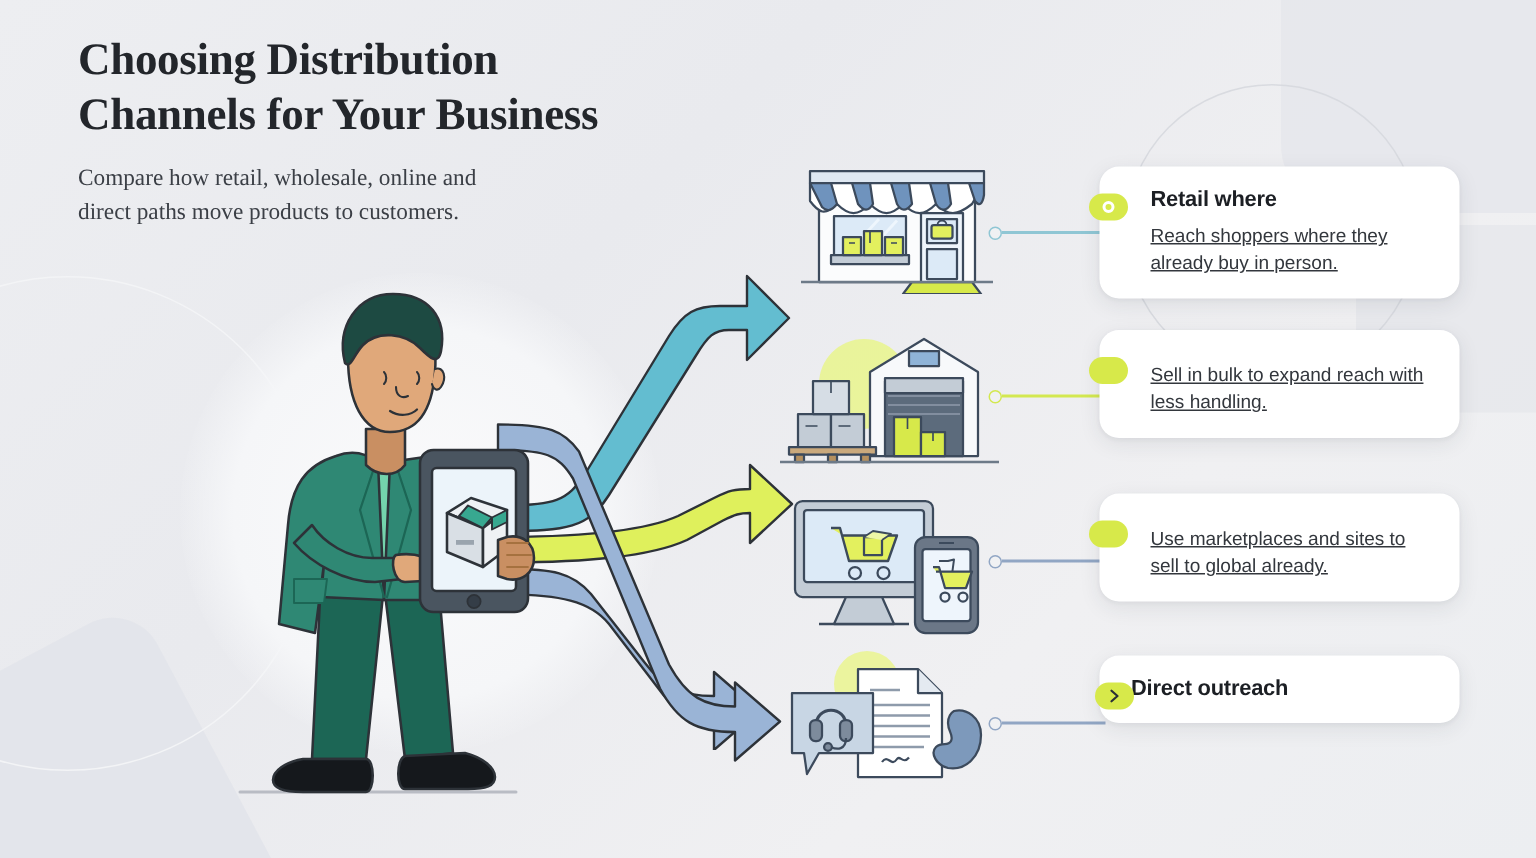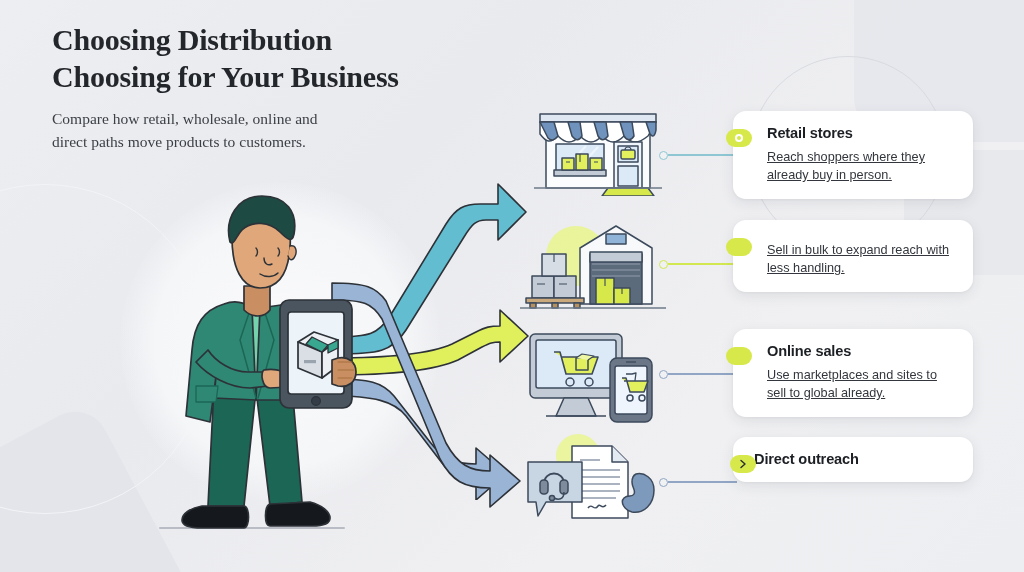--- a/index.html
+++ b/index.html
@@ -111,21 +111,21 @@
     <div class="decor-sq-tr2"></div>
     <div class="decor-circle-tr"></div>
     <div class="decor-sq-bl"></div>
     <div class="decor-arc-bl"></div>
     <div class="decor-glow"></div>
   </div>
 
   <div class="header">
     <h1 class="title">
       <span>Choosing Distribution</span><br>
-      <span>Choosing for Your Business</span>
+      <span>Channels for Your Business</span>
     </h1>
     <p class="subtitle">
       <span>Compare how retail, wholesale, online and</span><br>
       <span>direct paths move products to customers.</span>
     </p>
   </div>
 
   <svg class="iconart" style="left:330px; top:120px; width:215px; height:380px;" viewBox="0 0 215 380">
 
     <path d="M4 217 C40 217 48 214 60 196 L116 104 C126 88 134 84 150 84 L168 84 L168 64 L196 92 L168 120 L168 100 L156 100 C146 100 142 104 134 117 L76 210 C62 232 48 234 6 234 Z" fill="#63bdd0" stroke="#2d3238" stroke-width="1.6" stroke-linejoin="round"></path>
@@ -316,32 +316,31 @@
     <span class="conn-dot"></span>
     <span class="conn-line"></span>
   </div>
 
   <div class="cards">
 
     <div class="card" style="top:111px;">
       <div class="card-badge">
         <span class="badge-ring"></span>
       </div>
-      <div class="card-title">Retail stores</div>
+      <div class="card-title">Retail where</div>
       <div class="card-desc">Reach shoppers where they already buy in person.</div>
     </div>
 
     <div class="card" style="top:220px;">
       <div class="card-badge"></div>
       <div class="card-desc">Sell in bulk to expand reach with less handling.</div>
     </div>
 
     <div class="card" style="top:329px;">
       <div class="card-badge"></div>
-      <div class="card-title">Online sales</div>
       <div class="card-desc">Use marketplaces and sites to sell to global already.</div>
     </div>
 
     <div class="card" style="top:437px;padding-left:21px;">
       <div class="card-badge" style="left:-3px;">
         <svg class="badge-chev" viewBox="0 0 10 10">
           <path d="M3 1.5 L7 5 L3 8.5" fill="none" stroke="#2b3036" stroke-width="1.5" stroke-linecap="round" stroke-linejoin="round"></path>
         </svg>
       </div>
       <div class="card-title">Direct outreach</div>

